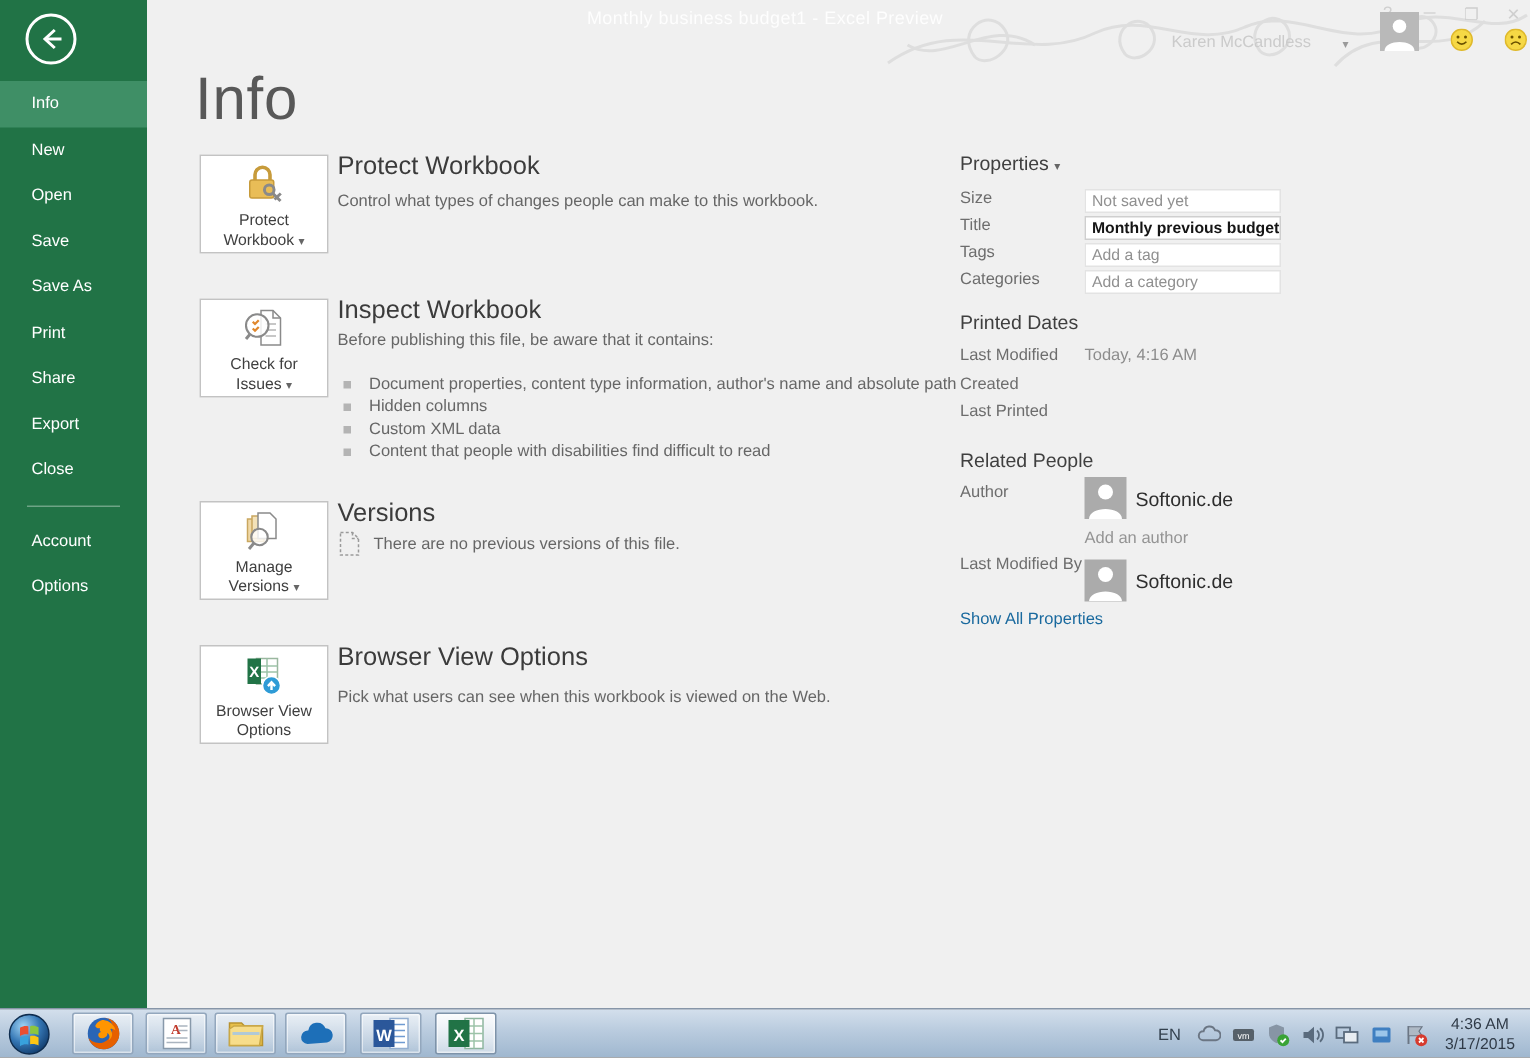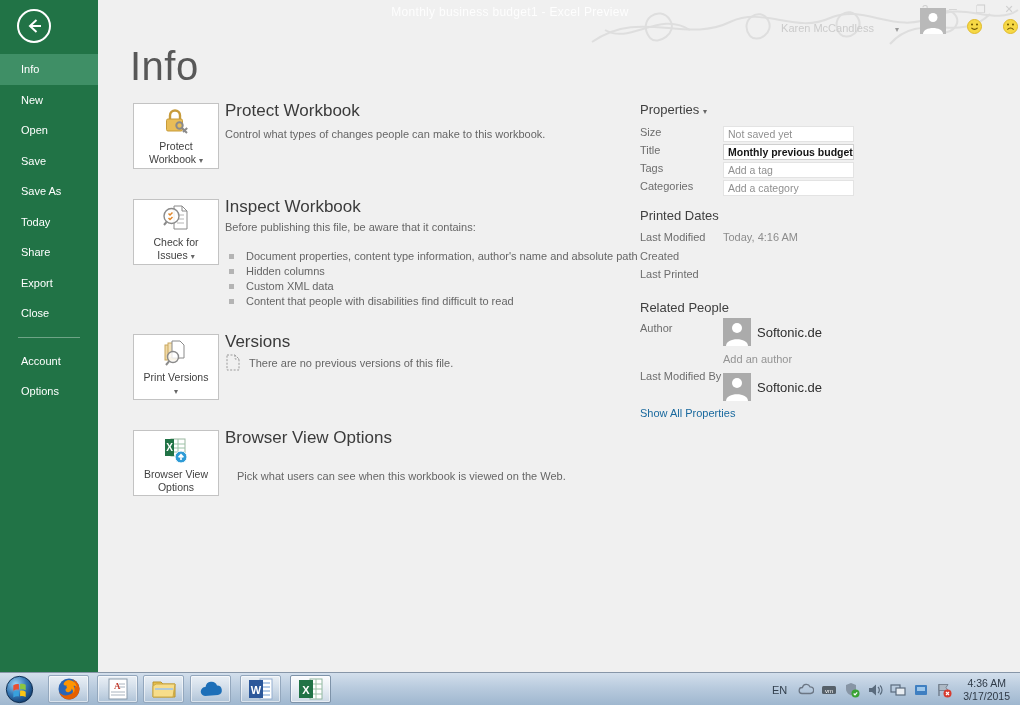--- a/index.html
+++ b/index.html
@@ -132,21 +132,21 @@
         <path d="M21.5,13 L15,19 L21.5,25" fill="none" stroke="#fff" stroke-width="2"></path>
         <line x1="15.5" y1="19" x2="26" y2="19" stroke="#fff" stroke-width="2"></line>
       </svg>
     </div>
     <div class="nav">
       <div class="nav-item selected">Info</div>
       <div class="nav-item">New</div>
       <div class="nav-item">Open</div>
       <div class="nav-item">Save</div>
       <div class="nav-item">Save As</div>
-      <div class="nav-item">Today</div>
+      <div class="nav-item">Print</div>
       <div class="nav-item">Share</div>
       <div class="nav-item">Export</div>
       <div class="nav-item">Close</div>
       <div class="nav-divider"></div>
       <div class="nav-item">Account</div>
       <div class="nav-item">Options</div>
     </div>
   </div>
 
   <div class="page-title">Info</div>
@@ -210,21 +210,21 @@
 
   <div class="section" style="top:332px;">
     <div class="bigbtn">
       <svg width="30" height="30" viewBox="0 0 30 30">
         <rect x="4" y="7" width="11" height="15" fill="#f0d9a7" stroke="#c9a75f"></rect>
         <rect x="7" y="5" width="11" height="15" fill="#f4e2b8" stroke="#c9a75f"></rect>
         <path d="M11,3 h8 l4,4 v13 h-12 z" fill="#fff" stroke="#8a8a8a"></path>
         <circle cx="12" cy="19" r="5.5" fill="#fff" fill-opacity="0.8" stroke="#8a8a8a" stroke-width="1.4"></circle>
         <line x1="8.2" y1="23.2" x2="5" y2="27" stroke="#8a8a8a" stroke-width="2"></line>
       </svg>
-      <span class="blabel"><span>Print Versions</span> <span class="caret">▾</span></span>
+      <span class="blabel"><span>Manage Versions</span> <span class="caret">▾</span></span>
     </div>
     <div class="sec-head">Versions</div>
     <div class="empty-row">
       <svg width="16" height="17" viewBox="0 0 16 17">
         <path d="M2,1 h8 l4,4 v11 H2 z" fill="none" stroke="#9a9a9a" stroke-dasharray="2,1.5"></path>
         <path d="M10,1 v4 h4" fill="none" stroke="#9a9a9a" stroke-dasharray="2,1.5"></path>
       </svg>
       <span>There are no previous versions of this file.</span>
     </div>
   </div>
@@ -240,21 +240,21 @@
             <line x1="17" y1="4" x2="17" y2="21"></line>
           </g>
         <rect x="4" y="4" width="9" height="17" fill="#217346"></rect>
         <text x="8.5" y="16" font-size="10" font-weight="bold" fill="#fff" text-anchor="middle" font-family="Liberation Sans, sans-serif">X</text>
         <circle cx="20" cy="22" r="6" fill="#2e9bd6" stroke="#fff"></circle>
         <path d="M20,25 v-5 M17.6,22.4 L20,19.8 l2.4,2.6" fill="none" stroke="#fff" stroke-width="1.6"></path>
       </svg>
       <span class="blabel"><span>Browser View Options</span></span>
     </div>
     <div class="sec-head">Browser View Options</div>
-    <div class="sec-desc" style="top:41px;margin-left:12px;">Pick what users can see when this workbook is viewed on the Web.</div>
+    <div class="sec-desc" style="top:30px;">Pick what users can see when this workbook is viewed on the Web.</div>
   </div>
 
   <div style="position:absolute; left:640px; top:100px; width:240px;">
     <span class="rcol-head"><span>Properties</span> <span class="caret">▾</span></span>
     <div style="position:absolute; top:26px; width:240px; height:16px;">
       <span class="plabel">Size</span>
       <span class="pfield">Not saved yet</span>
     </div>
     <div style="position:absolute; top:44px; width:240px; height:16px;">
       <span class="plabel">Title</span>

